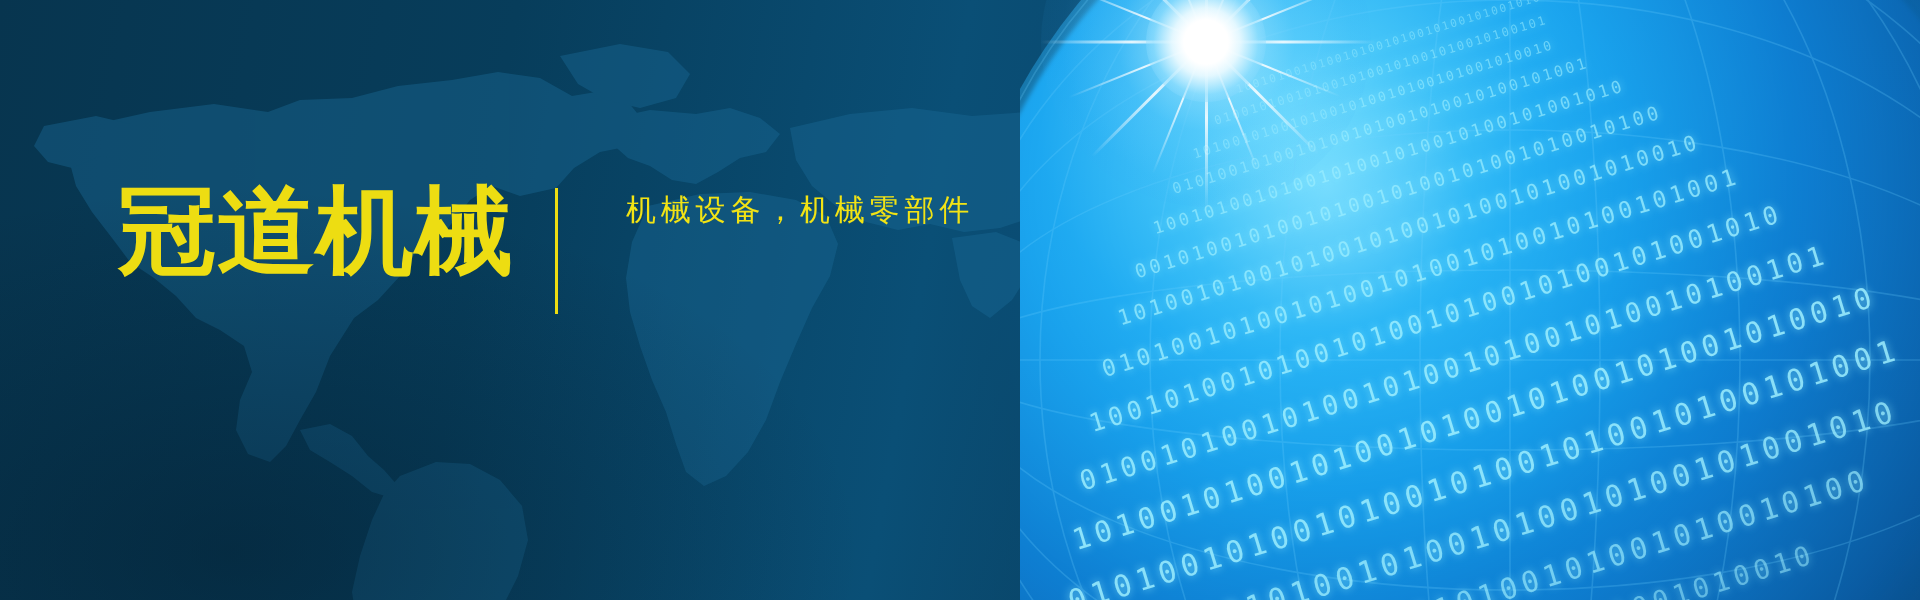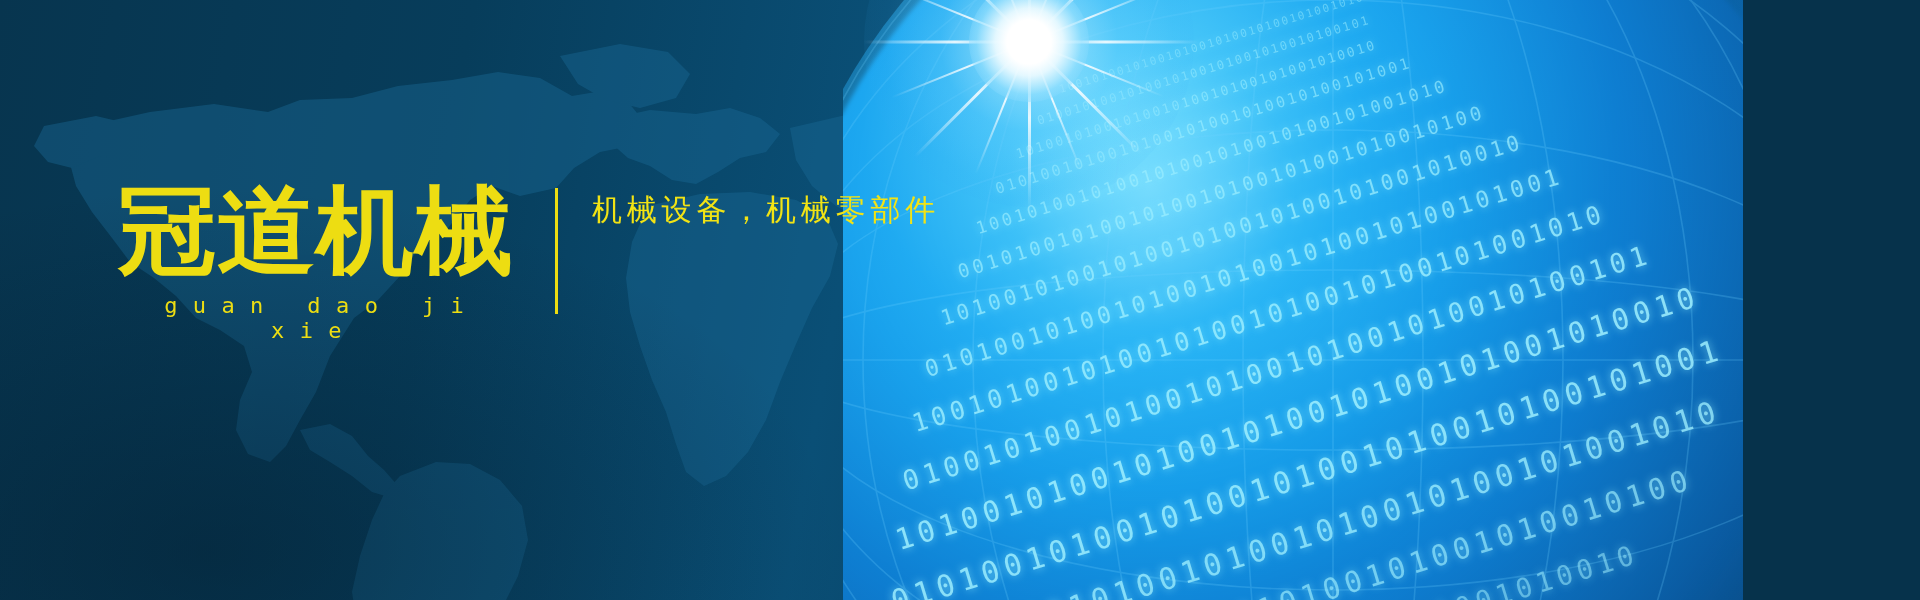--- a/index.html
+++ b/index.html
@@ -1,21 +1,21 @@
 <!DOCTYPE html>
 <html><head>
 <meta charset="utf-8">
 <title>Banner</title>
 <style>
   html,body{margin:0;padding:0;background:#06324b;}
   *{box-sizing:border-box;}
 
   .banner{
     position:relative;
-    width:1743px;
+    width:1920px;
     height:600px;
     overflow:hidden;
     font-family:"Liberation Sans","DejaVu Sans",sans-serif;
     background:#0a4566;
   }
 
   
   .bg-base{
     position:absolute; inset:0;
     background:
@@ -133,20 +133,21 @@
   .tagline{
     position:absolute; left:592px; top:190px;
     width:740px;
   }
   .tagline-line{
     font-family:"DejaVu Sans","Liberation Sans",sans-serif;
     font-size:30px;
     color:#f2e314;
     letter-spacing:.16em;
     white-space:nowrap;
+    margin-left:34px;
   }
   .tagline-line.l1{ margin-bottom:38px; }
 
   
   .vignette{
     position:absolute; inset:0;
     background:radial-gradient(ellipse 900px 520px at 12% 92%, rgba(3,26,42,.45) 0%, rgba(3,26,42,0) 70%);
     pointer-events:none;
   }
 </style>
@@ -265,21 +266,20 @@
       <div class="core"></div>
     </div>
   </div>
 
   <div class="vignette"></div>
 
   <div class="content">
 
     <div class="logo-block">
       <div class="logo-text">冠道机械</div>
-      <div class="logo-pinyin">guan dao ji xie</div>
     </div>
 
     <div class="divider"></div>
 
     <div class="tagline">
       <div class="tagline-line l1">机械设备，机械零部件</div>
     </div>
 
   </div>
 </div>

